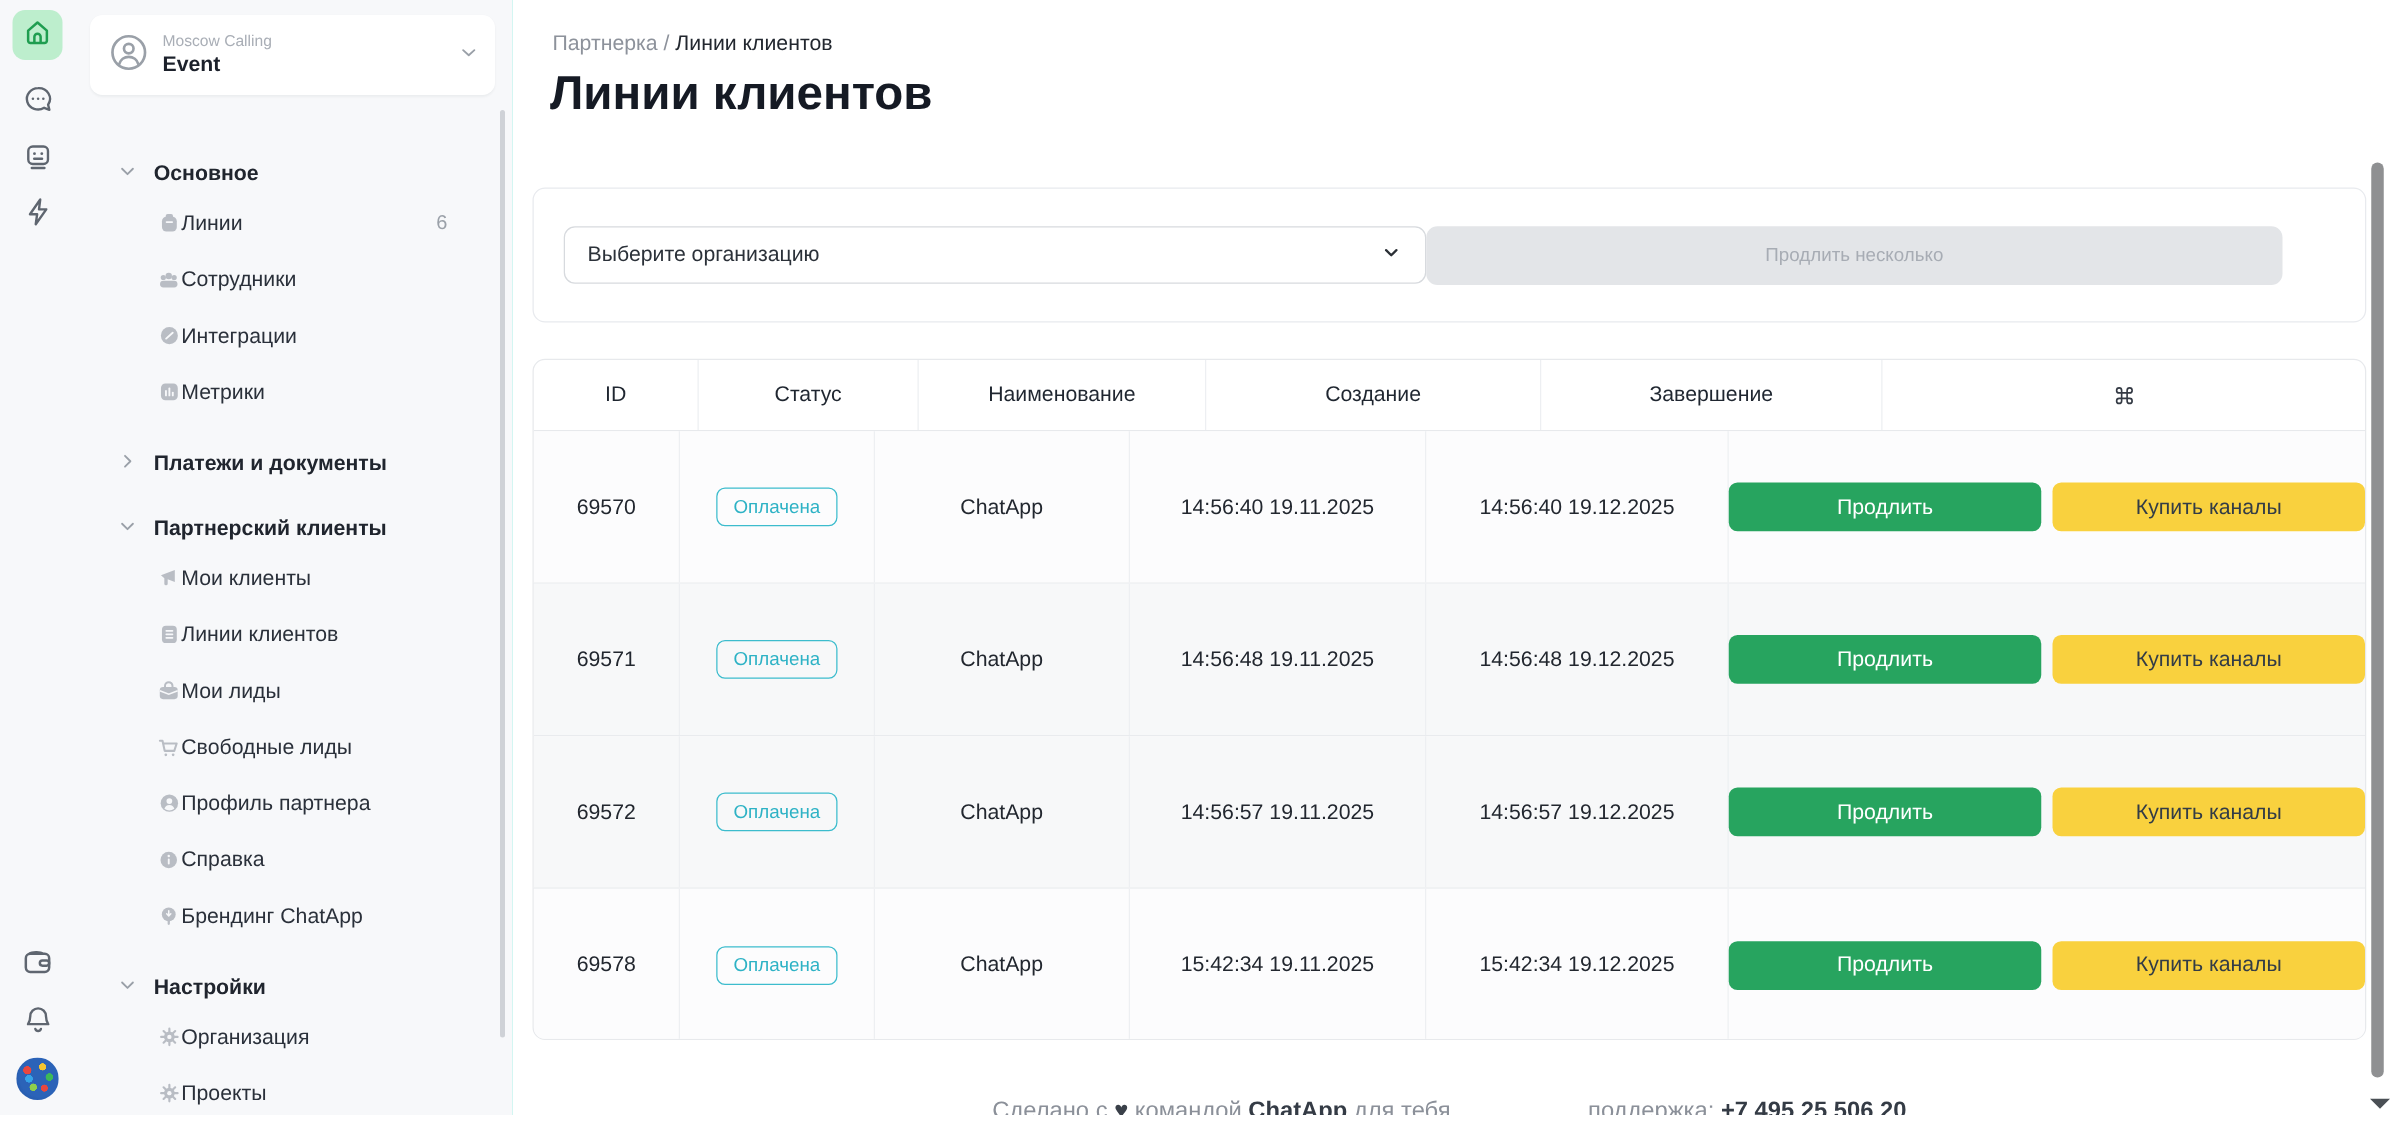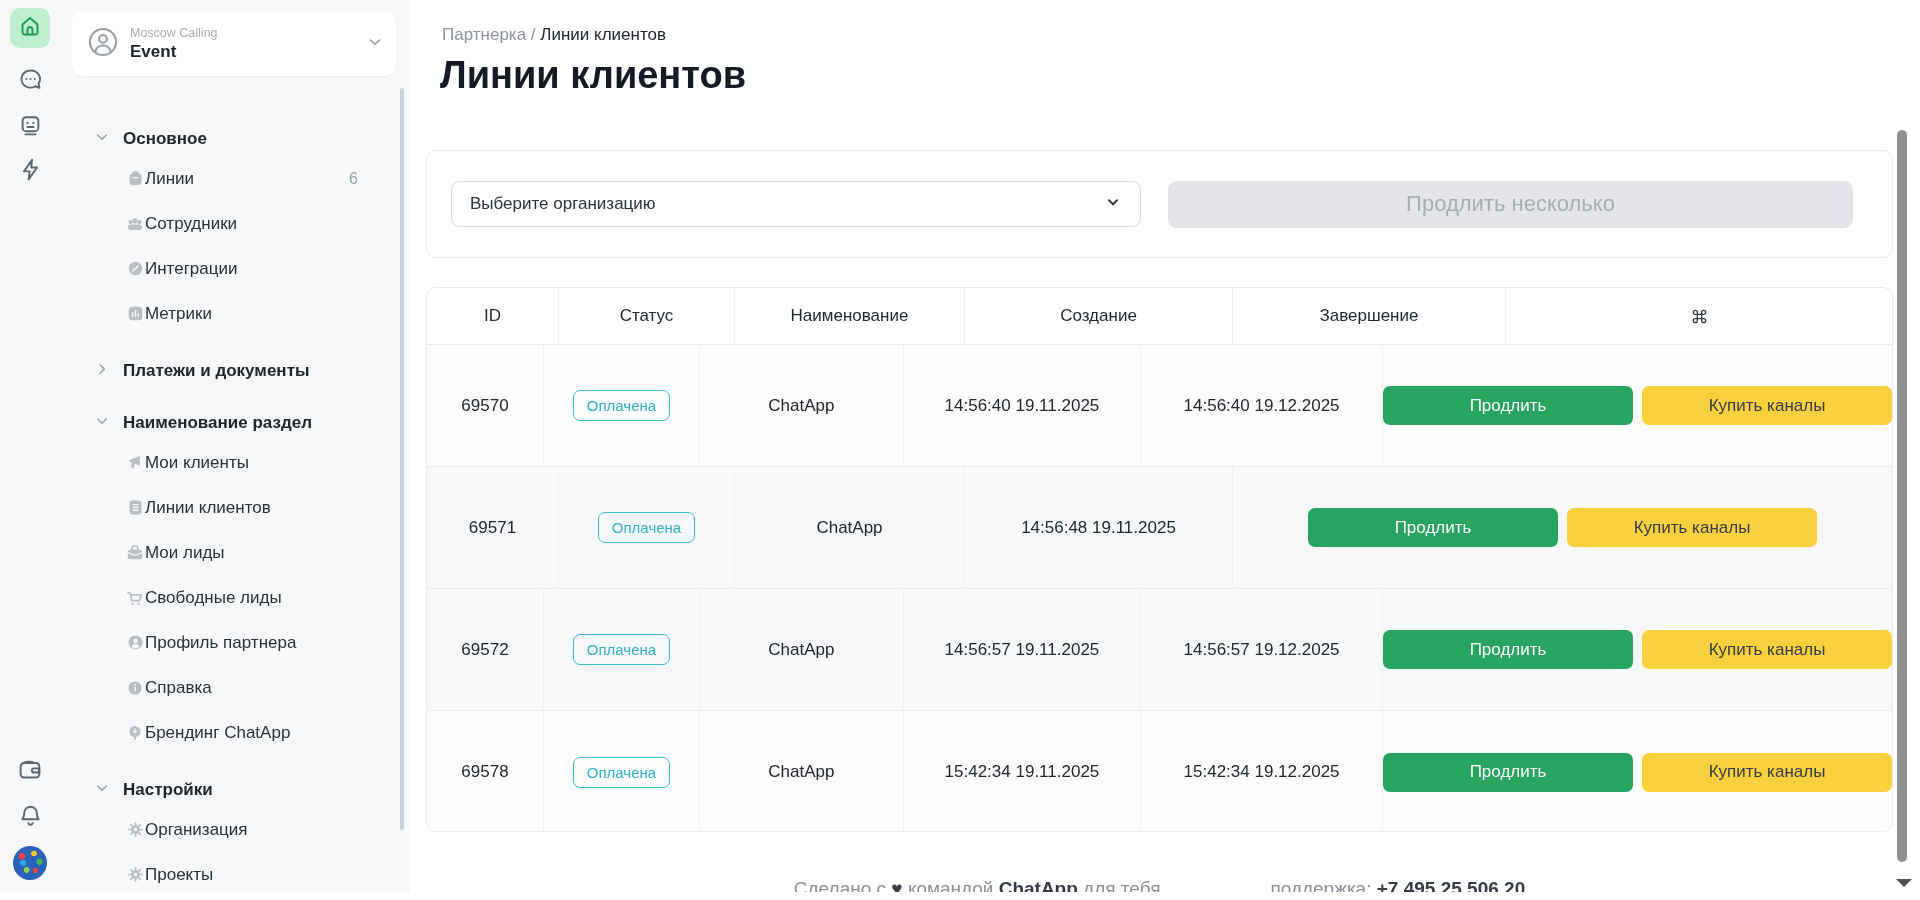--- a/index.html
+++ b/index.html
@@ -37,21 +37,21 @@
   .sb-scroll{position:absolute;left:400px;top:88px;width:4px;height:742px;background:#cfd2d7;border-radius:2px;z-index:5;}
 
   
   .main{position:absolute;left:410px;top:0;right:0;height:900px;background:#fff;}
   .breadcrumb{position:absolute;left:32px;top:25px;font-size:17px;color:#8d929b;}
   .breadcrumb .cur{color:#22272f;}
   .page-title{position:absolute;left:30px;top:54px;font-size:38px;font-weight:700;color:#151a24;}
 
   .filter-card{position:absolute;left:16px;top:150px;width:1467px;height:108px;background:#fff;border:1px solid #e8eaee;border-radius:10px;box-sizing:border-box;display:flex;align-items:center;}
   .select{margin-left:24px;width:690px;height:46px;box-sizing:border-box;border:1px solid #d7dade;border-radius:9px;background:#fff;display:flex;align-items:center;justify-content:space-between;padding:0 18px;font-size:17px;color:#2b3139;cursor:pointer;}
-  .bulk-btn{margin-left:27px;width:685px;height:47px;background:#e3e5e8;color:#a7acb4;font-size:22px;border:none;border-radius:9px;font-family:inherit;}
+  .bulk-btn{width:685px;height:47px;background:#e3e5e8;color:#a7acb4;font-size:15px;border:none;border-radius:9px;font-family:inherit;}
 
   .table-card{position:absolute;left:16px;top:287px;width:1467px;height:545px;background:#fff;border:1px solid #e7e9ec;border-radius:10px;box-sizing:border-box;overflow:hidden;}
   .thead{display:flex;height:57px;border-bottom:1px solid #e7e9ec;box-sizing:border-box;}
   .th{display:flex;align-items:center;justify-content:center;font-size:17px;color:#1f2630;border-right:1px solid #edeff2;box-sizing:border-box;}
   .th:last-child{border-right:none;}
   .tr{display:flex;height:122px;border-bottom:1px solid #e9ebee;box-sizing:border-box;background:#fcfcfd;}
   .tr:nth-child(2),.tr:nth-child(3){background:#f7f8f9;}
   .tr:last-child{border-bottom:none;}
   .td{display:flex;align-items:center;justify-content:center;font-size:17px;color:#22272f;border-right:1px solid #edeff2;box-sizing:border-box;}
   .td:last-child{border-right:none;}
@@ -196,21 +196,21 @@
         <div class="nav-section">
           <span><svg width="16" height="16" viewBox="0 0 24 24" fill="none" stroke="#9aa0a8" stroke-width="2.2" stroke-linecap="round" stroke-linejoin="round">
               <path d="M9 5.5 L15.5 12 L9 18.5"></path>
             </svg></span>
           <span>Платежи и документы</span>
         </div>
         <div class="nav-section">
           <span><svg width="16" height="16" viewBox="0 0 24 24" fill="none" stroke="#9aa0a8" stroke-width="2.2" stroke-linecap="round" stroke-linejoin="round">
               <path d="M5.5 9 L12 15.5 L18.5 9"></path>
             </svg></span>
-          <span>Наименование раздел</span>
+          <span>Партнерский клиенты</span>
         </div>
         <div class="nav-item">
           <span class="ic">
             <svg width="19" height="19" viewBox="0 0 24 24" fill="#b9bdc4">
               <path d="M3.5 9.2 L17.5 3.8 V15.8 L10.3 13.2 V17.6 a1.7 1.7 0 0 1 -3.4 0 V12.2 Z"></path>
             </svg>
           </span>
           <span>Мои клиенты</span>
         </div>
         <div class="nav-item">
@@ -365,20 +365,21 @@
               <button class="btn btn-buy">Купить каналы</button>
             </div>
           </div>
           <div class="tr">
             <div class="td c0">69571</div>
             <div class="td c1">
               <span class="badge">Оплачена</span>
             </div>
             <div class="td c2">ChatApp</div>
             <div class="td c3">14:56:48 19.11.2025</div>
+            <div class="td c4">14:56:48 19.12.2025</div>
             <div class="td c5 actions">
               <button class="btn btn-extend">Продлить</button>
               <button class="btn btn-buy">Купить каналы</button>
             </div>
           </div>
           <div class="tr">
             <div class="td c0">69572</div>
             <div class="td c1">
               <span class="badge">Оплачена</span>
             </div>

